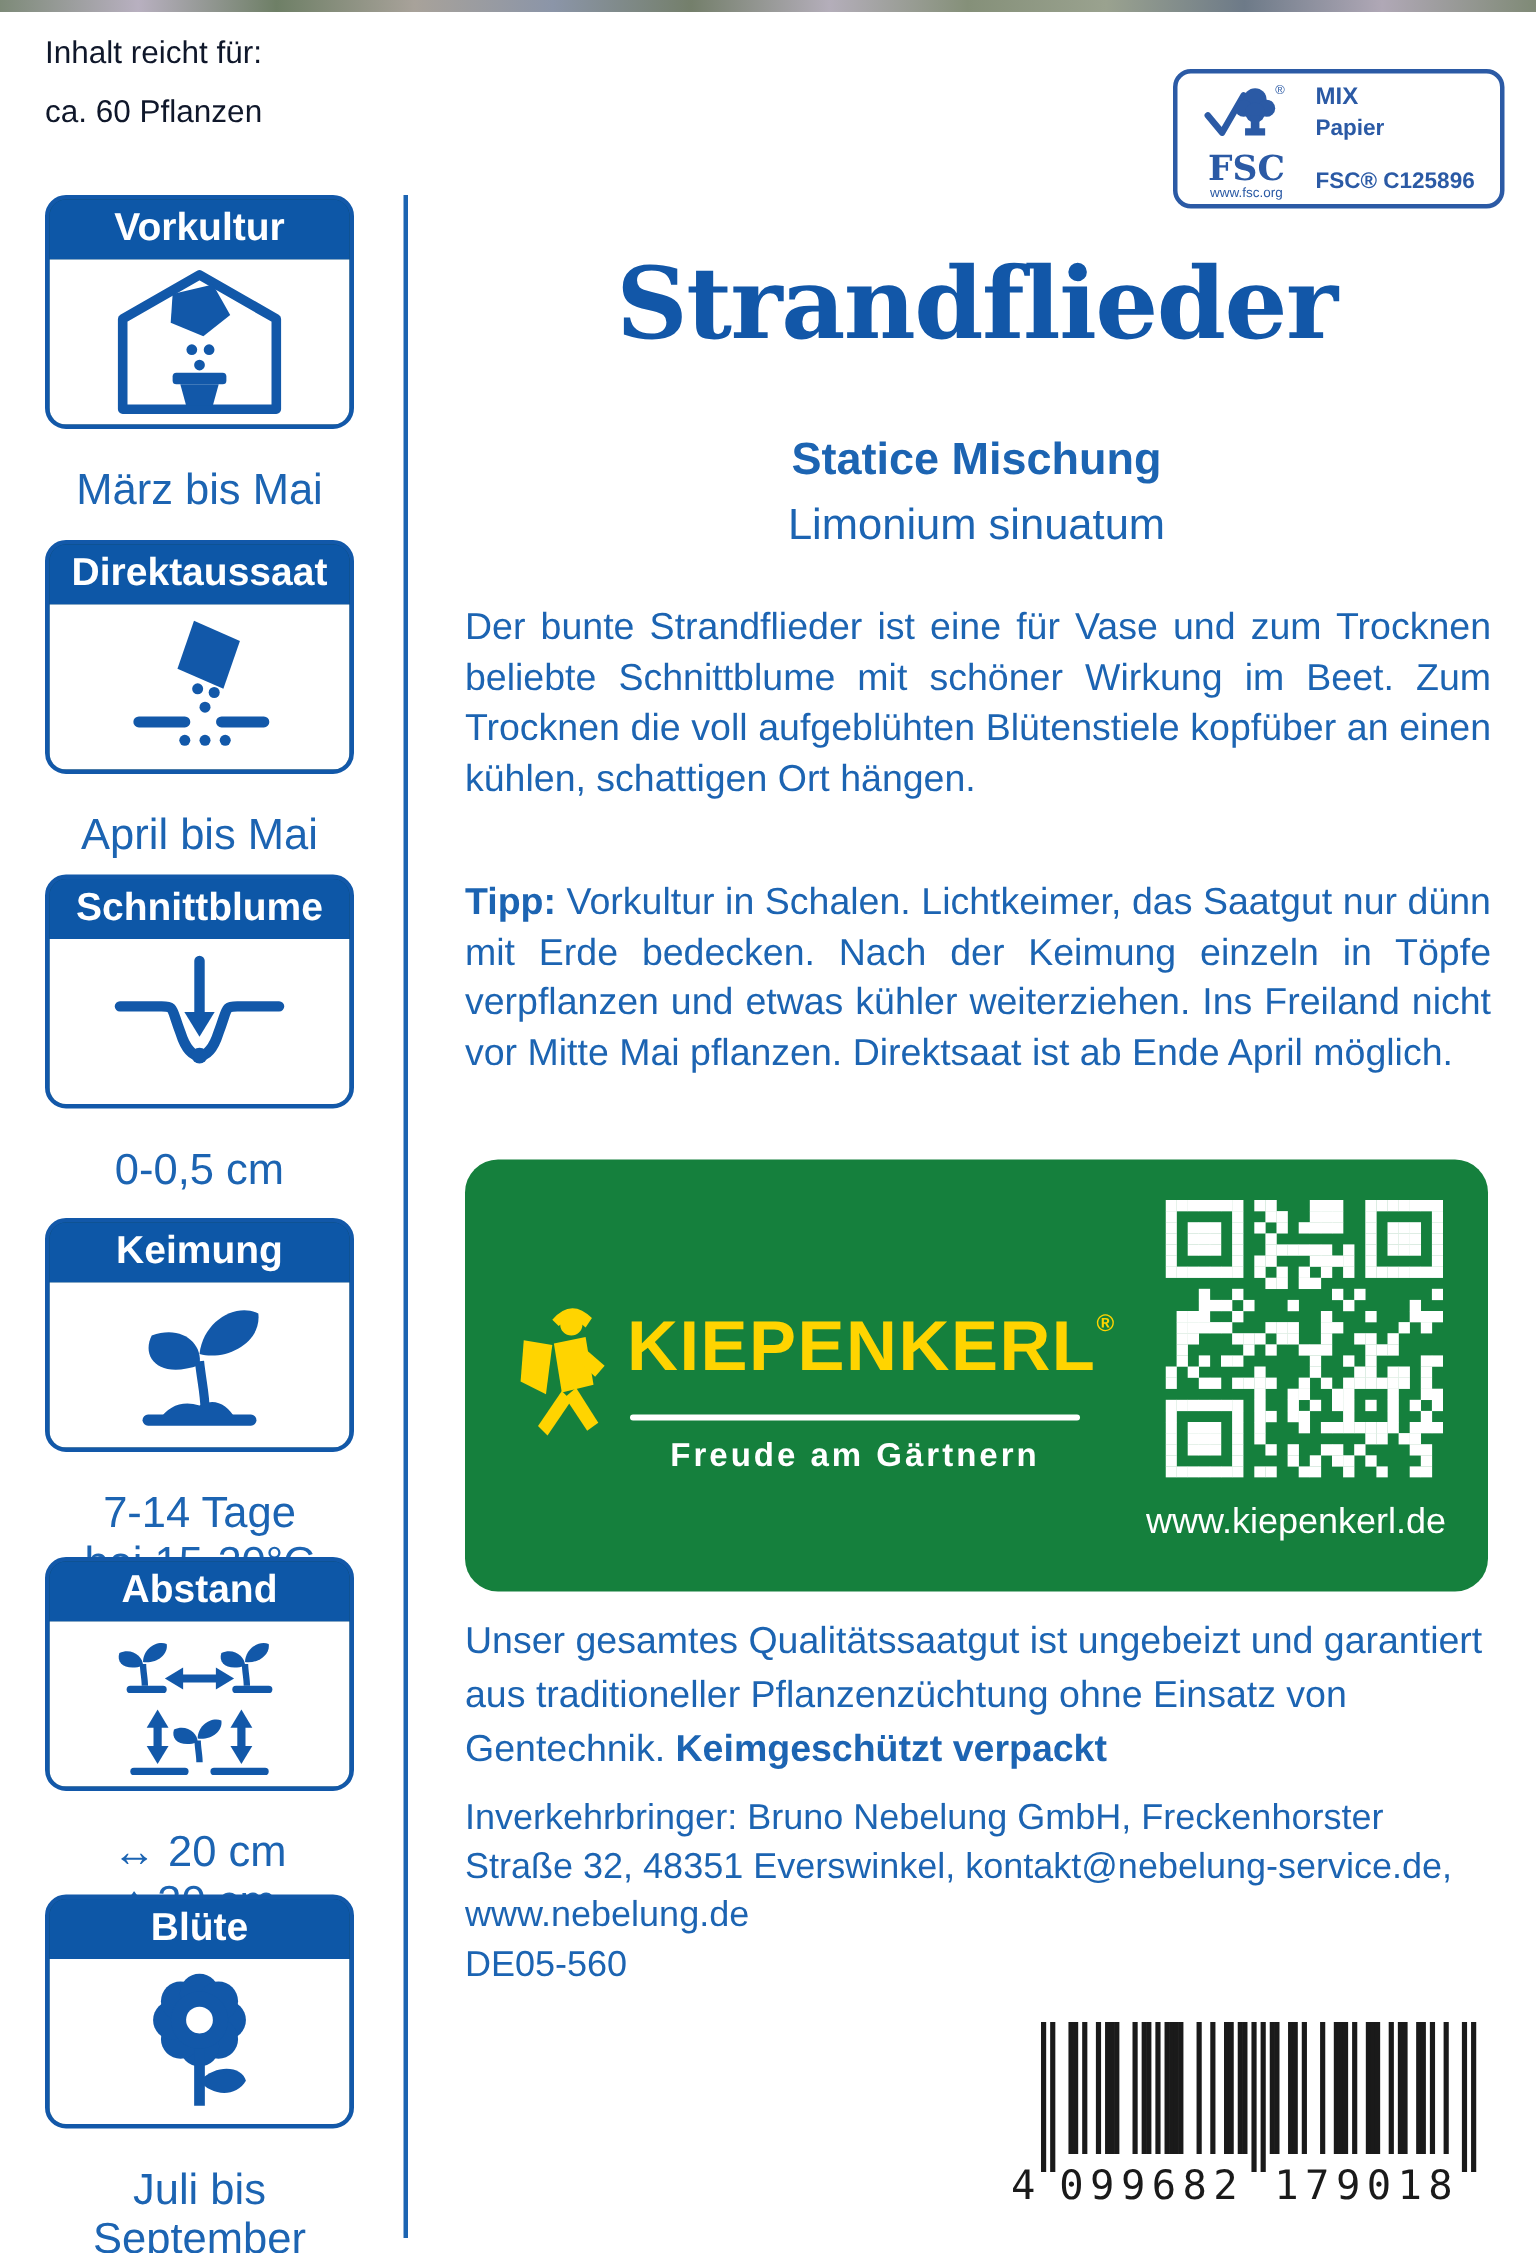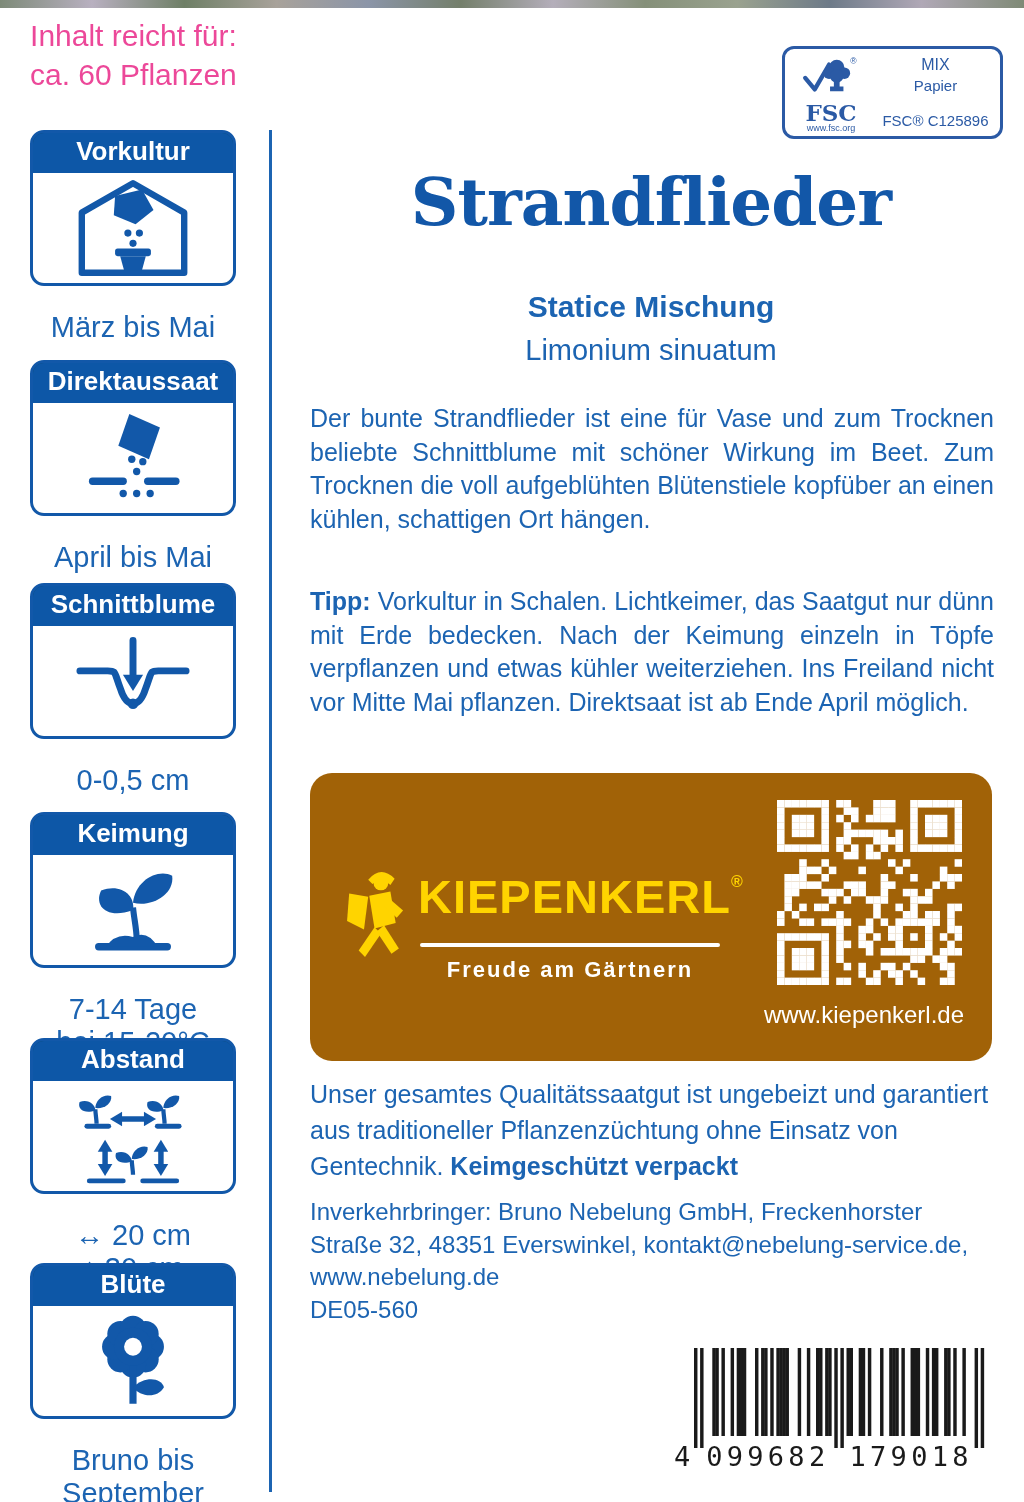--- a/index.html
+++ b/index.html
@@ -4,60 +4,60 @@
 <style>
   * { margin:0; padding:0; box-sizing:border-box; }
   html,body { background:#ffffff; }
   body { font-family:"Liberation Sans", sans-serif; }
   .page { position:relative; width:1024px; height:1502px; background:#ffffff; overflow:hidden; }
 
   
   .top-strip { position:absolute; left:0; top:0; width:1024px; height:8px;
     background:linear-gradient(90deg,#7d8a78,#b8b0c0 9%,#6e7f66 18%,#a8a29a 27%,#8b95a8 36%,#747f6b 45%,#b4aeba 54%,#859079 63%,#9aa28f 72%,#6d7a88 81%,#b0a8b6 90%,#7f8a76 100%); }
 
-  .yield { position:absolute; left:30px; top:16px; color:#ec4899; font-size:30px; line-height:39px;text-align:right; }
+  .yield { position:absolute; left:30px; top:16px; color:#0f172a; font-size:21px; line-height:39px; }
 
   .divider { position:absolute; left:269px; top:130px; width:3px; height:1362px; background:#1c64b2; }
 
   
   .side-section { position:absolute; left:30px; width:206px; text-align:center; }
   .info-box { border:3px solid #1258a9; border-radius:14px; overflow:hidden; background:#0c4a6e; }
   .info-box-header { background:#0d57a7; color:#ffffff; font-weight:bold; font-size:26px; padding:3px 0 6px 0; }
   .info-box-body { height:110px; display:flex; align-items:center; justify-content:center; background:#fff; }
   .caption { color:#1c64b2; font-size:29px; line-height:33px; margin-top:25px; }
   .icon-svg { display:block; }
   .ic-fill { fill:#1258a9; }
   .ic-stroke { stroke:#1258a9; fill:none; }
 
   
   .fsc-badge { position:absolute; left:782px; top:46px; width:221px; height:93px;
     border:3px solid #2b5aa5; border-radius:12px; background:#fff; display:flex; align-items:center; }
   .fsc-left { width:92px; text-align:center; padding-top:2px; }
   .fsc-acronym { font-family:"DejaVu Serif", serif; font-weight:bold; color:#2b5aa5; font-size:23px; line-height:20px; }
   .fsc-url { color:#2b5aa5; font-size:9px; }
-  .fsc-right { flex:1; text-align:center; color:#2b5aa5; font-weight:normal; padding-right:6px; }
+  .fsc-right { flex:1; text-align:left; color:#2b5aa5; font-weight:bold; padding-right:6px; }
   .fsc-mix { font-size:16px; }
   .fsc-papier { font-size:15px; margin-top:3px; }
   .fsc-license { font-size:15px; margin-top:18px; }
 
   
   .main-title { position:absolute; left:310px; top:163px; width:682px; text-align:center;
     font-family:"DejaVu Serif", serif; font-weight:bold; font-size:66px; color:#1257a8; letter-spacing:-1px; }
   .subtitle { position:absolute; left:310px; top:290px; width:682px; text-align:center;
     font-weight:bold; font-size:30px; color:#1c64b2; }
   .botanical { position:absolute; left:310px; top:334px; width:682px; text-align:center;
     font-size:29px; color:#1c64b2; }
   .body-par { position:absolute; left:310px; width:684px; color:#1c64b2;
     font-size:25px; line-height:33.5px; text-align:justify; }
   .desc { top:390px;margin-top:12px; }
   .tip  { top:585px; }
 
   
   .brand-box { position:absolute; left:310px; top:773px; width:682px; height:288px;
-    background:#a16207; border-radius:22px; }
+    background:#15803d; border-radius:22px; }
   .mascot { position:absolute; left:36px; top:72px; }
   .brand-name { position:absolute; left:108px; top:96px; color:#ffd400; font-weight:bold;
     font-size:47px; letter-spacing:1px; white-space:nowrap; }
   .brand-reg { font-size:16px; vertical-align:26px; }
   .brand-underline { position:absolute; left:110px; top:170px; width:300px; height:4px; background:#ffffff; border-radius:2px; }
   .brand-slogan { position:absolute; left:110px; top:184px; width:300px; text-align:center;
     color:#ffffff; font-weight:bold; font-size:22px; letter-spacing:2px; white-space:nowrap; }
   .qr { position:absolute; right:30px; top:27px; }
   .brand-website { position:absolute; right:8px; top:228px; width:240px; text-align:center;
     color:#ffffff; font-weight:normal; font-size:24px; }
@@ -214,21 +214,21 @@
               <circle cx="60.6" cy="19.4" r="11"></circle>
               <circle cx="50" cy="30" r="16"></circle>
           </g>
           <circle cx="50" cy="30" r="7.5" fill="#ffffff"></circle>
           <line class="ic-stroke" x1="50" y1="46" x2="50" y2="78" stroke-width="6"></line>
           <path class="ic-fill" d="M50 64 C60 54 74 56 76 64 C70 74 56 72 50 64 Z"></path>
         </svg>
       </div>
     </div>
     <div class="caption">
-      <span>Bruno bis</span><br>
+      <span>Juli bis</span><br>
       <span>September</span>
     </div>
   </div>
 
   <div class="fsc-badge">
     <div class="fsc-left">
       <svg width="62" height="44" viewBox="0 0 64 46">
         <path d="M5 24 L15 36 L30 10" stroke="#2b5aa5" stroke-width="4.5" fill="none" stroke-linecap="round" stroke-linejoin="round"></path>
         <g fill="#2b5aa5">
           <circle cx="38" cy="13" r="8"></circle>

